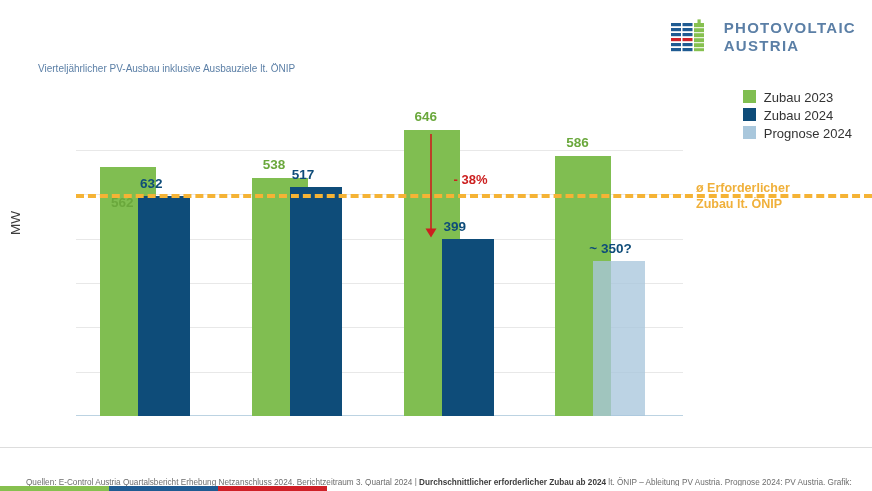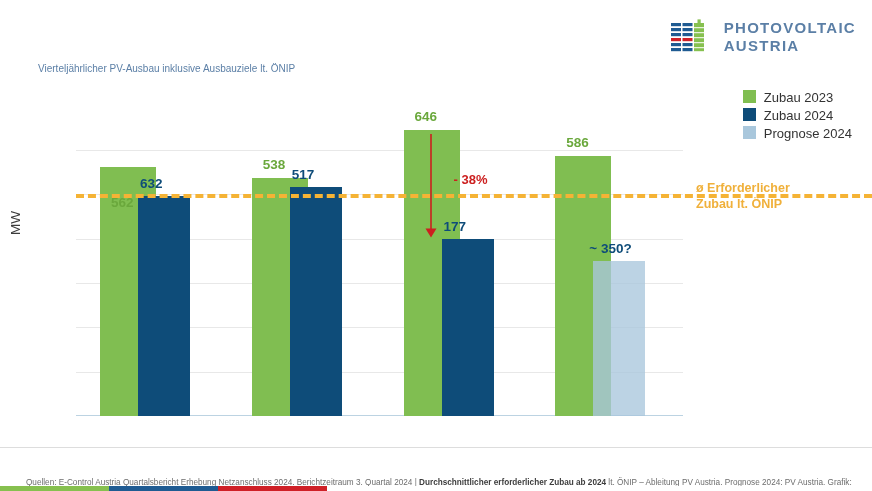--- a/index.html
+++ b/index.html
@@ -153,21 +153,21 @@
       <div class="vlabel vlabel-green" style="left: 35px; top: 35px; margin-top: 32px;">562</div>
       <div class="bar bar-blue" style="left: 62px; width: 52px; height: 220.209px;"></div>
       <div class="vlabel vlabel-blue" style="left: 64px; top: 47.7908px;">632</div>
       <div class="bar bar-green" style="left: 175.75px; width: 56px; height: 238.375px;"></div>
       <div class="vlabel vlabel-green" style="left: 186.75px; top: 28.6246px;">538</div>
       <div class="bar bar-blue" style="left: 213.75px; width: 52px; height: 229.071px;"></div>
       <div class="vlabel vlabel-blue" style="left: 215.75px; top: 38.9292px;">517</div>
       <div class="bar bar-green" style="left: 327.5px; width: 56px; height: 286.228px;"></div>
       <div class="vlabel vlabel-green" style="left: 338.5px; top: -19.2277px;">646</div>
       <div class="bar bar-blue" style="left: 365.5px; width: 52px; height: 176.788px;"></div>
-      <div class="vlabel vlabel-blue" style="left: 367.5px; top: 91.2123px;">177</div>
+      <div class="vlabel vlabel-blue" style="left: 367.5px; top: 91.2123px;">399</div>
       <div class="bar bar-green" style="left: 479.25px; width: 56px; height: 259.643px;"></div>
       <div class="vlabel vlabel-green" style="left: 490.25px; top: 7.35692px;">586</div>
       <div class="bar bar-prog" style="left: 517.25px; width: 52px; height: 155.077px;"></div>
       <div class="vlabel vlabel-blue" style="left: 513.25px; top: 112.923px;">~ 350?</div>
       <svg class="drop-arrow" width="20" height="107.43999999999997" style="left: 344.5px; top: 5.77231px;">
         <path d="M10 0 L10 97.43999999999997" stroke="#cc1f1f" stroke-width="1.6" fill="none"></path>
         <path d="M4.5 94.43999999999997 L10 103.43999999999997 L15.5 94.43999999999997 Z" fill="#cc1f1f"></path>
       </svg>
       <div class="drop-label" style="left: 362.5px; top: 43.7723px;">- 38%</div>
     </div>

